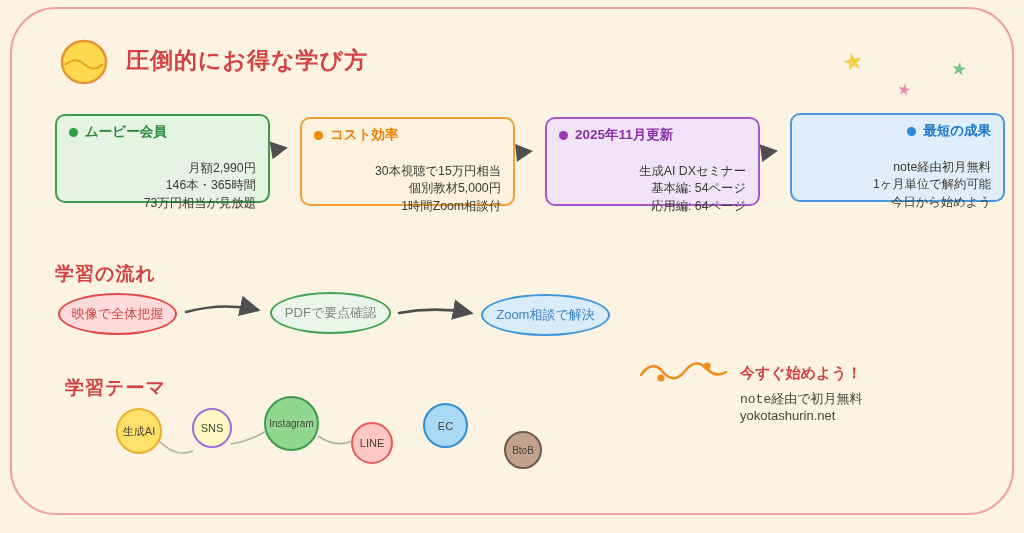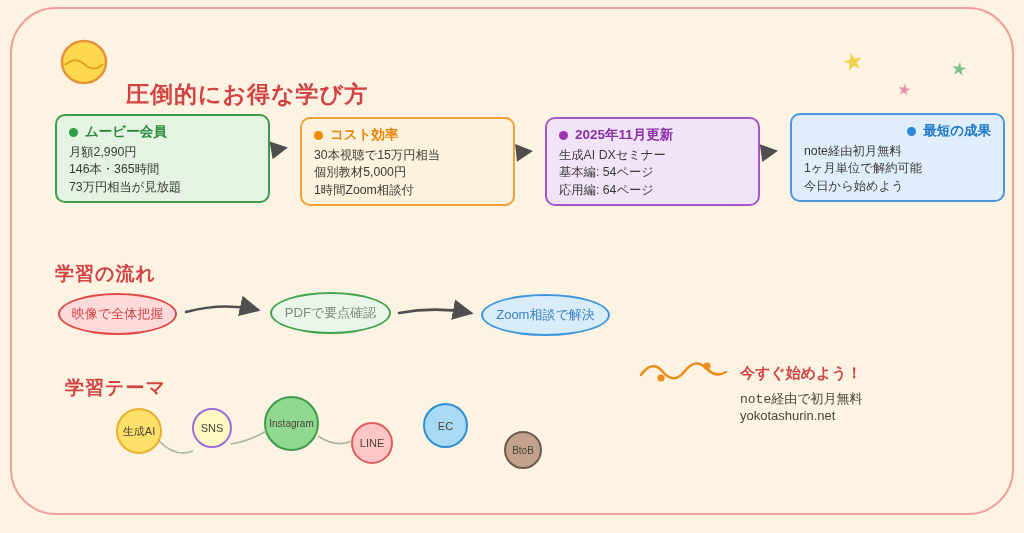--- a/index.html
+++ b/index.html
@@ -2,39 +2,39 @@
 <html><head>
 <meta charset="utf-8">
 <style>
   html,body{margin:0;padding:0;background:#fcf3e2;}
   .canvas{position:relative;width:1024px;height:533px;background:#fcf3e2;overflow:hidden;
           font-family:"Liberation Sans","DejaVu Sans",sans-serif;color:#3d3d3d;}
   .frame{position:absolute;left:10px;top:7px;width:1000px;height:504px;
          border:2px solid #f0a0a0;border-radius:46px;}
   .logo{position:absolute;left:59px;top:38px;width:50px;height:48px;}
   .page-title{position:absolute;left:126px;top:45px;font-size:23px;font-weight:bold;
-              color:#d24343;letter-spacing:1px;margin-top:34px;}
+              color:#d24343;letter-spacing:1px;}
   .star{position:absolute;line-height:1;}
   .star1{left:842px;top:50px;font-size:24px;color:#f2d24b;transform:rotate(-12deg);}
   .star2{left:897px;top:82px;font-size:16px;color:#ef8fae;transform:rotate(10deg);}
   .star3{left:951px;top:60px;font-size:18px;color:#7cc28b;transform:rotate(8deg);}
 
   .card{position:absolute;box-sizing:border-box;width:215px;height:89px;border-radius:10px;
         border:2px solid;padding:7px 12px 6px 12px;}
   .card1{left:55px;top:114px;background:#e4f3e2;border-color:#3d9c4b;}
   .card2{left:300px;top:117px;background:#fcf2dd;border-color:#f0a034;}
   .card3{left:545px;top:117px;background:#f1e3f8;border-color:#a757c6;}
   .card4{left:790px;top:113px;background:#e0eefb;border-color:#4a97dd;}
-  .card-title{font-size:13.5px;font-weight:bold;margin-bottom:3px;display:flex;align-items:center;gap:7px;}
+  .card-title{font-size:13.5px;font-weight:bold;margin-bottom:19px;display:flex;align-items:center;gap:7px;}
   .card1 .card-title{color:#2b8a3e;} .card2 .card-title{color:#e8860c;}
   .card3 .card-title{color:#8a2fa6;} .card4 .card-title{color:#1f78c8;justify-content:flex-end;}
   .dot{width:9px;height:9px;border-radius:50%;display:inline-block;flex:0 0 auto;}
   .card1 .dot{background:#2f9e44;} .card2 .dot{background:#f08c00;}
   .card3 .dot{background:#9c36b5;} .card4 .dot{background:#2f87d8;}
-  .card-line{font-size:12.3px;line-height:1.42;color:#3b3b35;}
+  .card-line{font-size:12.3px;line-height:1.42;color:#3b3b35;text-align:right;}
 
   .arrow{position:absolute;width:0;height:0;border-top:9px solid transparent;
          border-bottom:9px solid transparent;border-left:17px solid #4f4f4f;}
   .arrow1{left:271px;top:140px;transform:rotate(-10deg);}
   .arrow2{left:516px;top:143px;transform:rotate(-6deg);}
   .arrow3{left:761px;top:143px;transform:rotate(-8deg);}
 
   .section-heading{position:absolute;font-size:19px;font-weight:bold;color:#d24343;letter-spacing:1px;}
   .heading-flow{left:55px;top:246px;margin-top:15px;}
   .heading-themes{left:65px;top:375px;}

